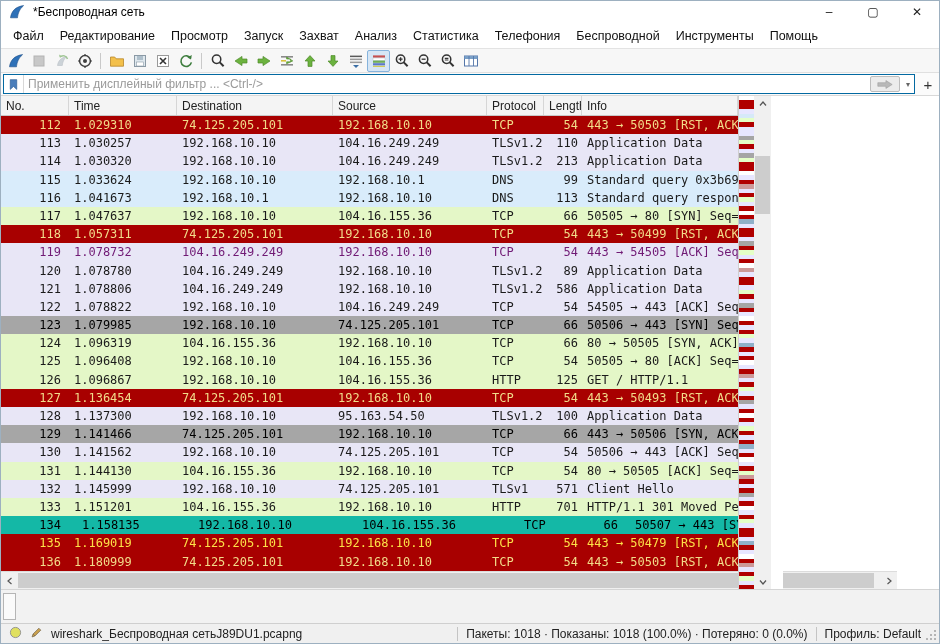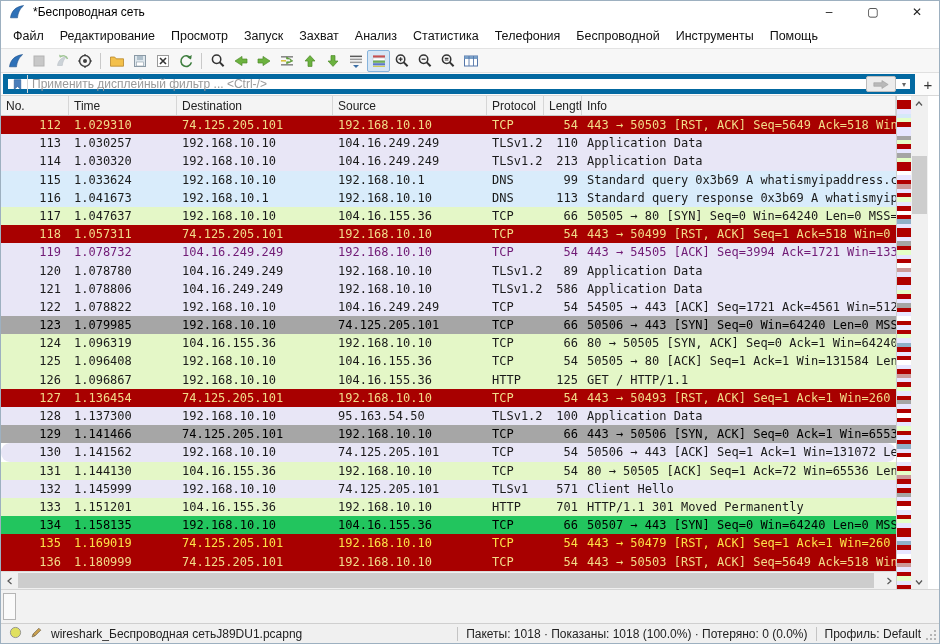--- a/index.html
+++ b/index.html
@@ -19,32 +19,32 @@
 
   
   .toolbar { height:25px; display:flex; align-items:center; background:#f7f7f7; border-top:1px solid #e3e3e3; border-bottom:1px solid #e0e0e0; padding-left:3px; flex:0 0 auto; }
   .tb-btn { width:23px; height:22px; display:flex; align-items:center; justify-content:center; border:1px solid transparent; border-radius:2px; }
   .tb-btn svg { width:16px; height:16px; }
   .tb-btn.active { background:#d6e6f5; border-color:#86b3dc; }
   .tb-sep { width:1px; height:16px; background:#c9c9c9; margin:0 4px; }
 
   
   .filterbar { height:23px; display:flex; align-items:center; background:#fbfbfb; padding:1px 2px; border-bottom:1px solid #d8d8d8; flex:0 0 auto; }
-  .filter-box { flex:1; height:20px; background:#fff; border:5px solid #0369a1; display:flex; align-items:center; }
+  .filter-box { flex:1; height:20px; background:#fff; border:1px solid #0369a1; display:flex; align-items:center; }
   .bookmark-btn { width:20px; height:18px; display:flex; align-items:center; justify-content:center; border-right:1px solid #d8d8d8; }
   .filter-input { flex:1; border:none; outline:none; font-size:12px; color:#333; padding:0 4px; height:16px; font-family:"Liberation Sans", sans-serif; background:transparent; }
   .filter-input::placeholder { color:#9a9a9a; }
   .apply-btn { width:30px; height:16px; margin-right:2px; background:#ececec; border:1px solid #bdbdbd; border-radius:2px; display:flex; align-items:center; justify-content:center; }
   .caret-btn { width:12px; height:16px; display:flex; align-items:center; justify-content:center; color:#666; font-size:8px; }
   .plus-btn { width:18px; height:18px; margin-left:4px; display:flex; align-items:center; justify-content:center; font-size:15px; color:#333; }
 
   
   .packet-pane { flex:0 0 493px; display:flex; flex-direction:column; position:relative; background:#fff; }
   .list-area { display:flex; flex:1 1 auto; min-height:0; }
-  .list-main { width:895px; display:flex; flex-direction:column; }
+  .list-main { width:737px; display:flex; flex-direction:column; }
   .grid { display:grid; grid-template-columns:68px 108px 156px 154px 57px 38px 1fr; }
   .col-header { height:20px; background:#f4f4f4; border-bottom:1px solid #c8c8c8; flex:0 0 auto; }
   .col-header .hcell { font-size:12px; color:#222; padding:3px 0 0 5px; border-right:1px solid #d6d6d6; overflow:hidden; white-space:nowrap; }
   .rows { flex:1 1 auto; overflow:hidden; font-family:"DejaVu Sans Mono","Liberation Mono",monospace; font-size:12px; }
   .prow { height:18.2px; line-height:18.2px; white-space:nowrap; }
   .prow .cell { overflow:hidden; padding-left:5px; }
   .prow .c-no { text-align:right; padding-right:8px; padding-left:0; }
   .prow .c-len { text-align:right; padding-right:4px; padding-left:0; }
 
   
@@ -428,21 +428,21 @@
             </div>
             <div class="prow grid" style="background: rgb(166, 166, 166); color: rgb(0, 0, 0);">
               <div class="cell c-no">129</div>
               <div class="cell c-time">1.141466</div>
               <div class="cell c-src">74.125.205.101</div>
               <div class="cell c-dst">192.168.10.10</div>
               <div class="cell c-proto">TCP</div>
               <div class="cell c-len">66</div>
               <div class="cell c-info">443 → 50506 [SYN, ACK] Seq=0 Ack=1 Win=65535 Len=0 MSS=1430</div>
             </div>
-            <div class="prow grid" style="background: rgb(232, 230, 246); color: rgb(26, 26, 26); border-radius: 9px;">
+            <div class="prow grid" style="background: rgb(232, 230, 246); color: rgb(26, 26, 26);">
               <div class="cell c-no">130</div>
               <div class="cell c-time">1.141562</div>
               <div class="cell c-src">192.168.10.10</div>
               <div class="cell c-dst">74.125.205.101</div>
               <div class="cell c-proto">TCP</div>
               <div class="cell c-len">54</div>
               <div class="cell c-info">50506 → 443 [ACK] Seq=1 Ack=1 Win=131072 Len=0</div>
             </div>
             <div class="prow grid" style="background: rgb(228, 247, 199); color: rgb(26, 26, 26);">
               <div class="cell c-no">131</div>
@@ -464,21 +464,21 @@
             </div>
             <div class="prow grid" style="background: rgb(228, 247, 199); color: rgb(26, 26, 26);">
               <div class="cell c-no">133</div>
               <div class="cell c-time">1.151201</div>
               <div class="cell c-src">104.16.155.36</div>
               <div class="cell c-dst">192.168.10.10</div>
               <div class="cell c-proto">HTTP</div>
               <div class="cell c-len">701</div>
               <div class="cell c-info">HTTP/1.1 301 Moved Permanently </div>
             </div>
-            <div class="prow grid" style="background: #22c55e; color: rgb(0, 0, 0);">
+            <div class="prow grid" style="background: #14b8a6; color: rgb(0, 0, 0); gap: 8px;">
               <div class="cell c-no">134</div>
               <div class="cell c-time">1.158135</div>
               <div class="cell c-src">192.168.10.10</div>
               <div class="cell c-dst">104.16.155.36</div>
               <div class="cell c-proto">TCP</div>
               <div class="cell c-len">66</div>
               <div class="cell c-info">50507 → 443 [SYN] Seq=0 Win=64240 Len=0 MSS=1460 WS=256 SACK_PERM=1</div>
             </div>
             <div class="prow grid" style="background: rgb(168, 0, 0); color: #fde047;">
               <div class="cell c-no">135</div>

